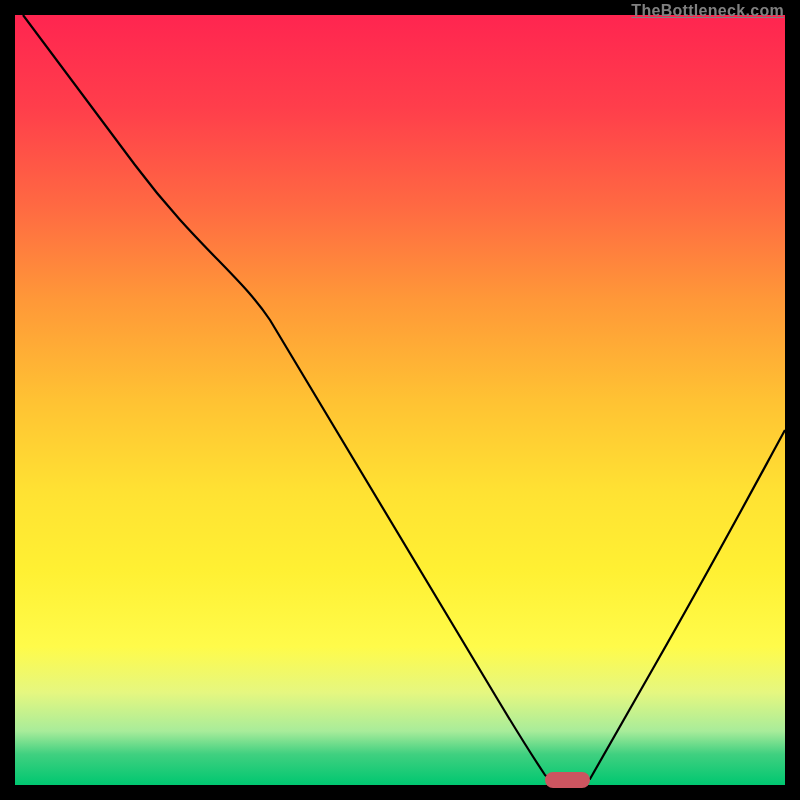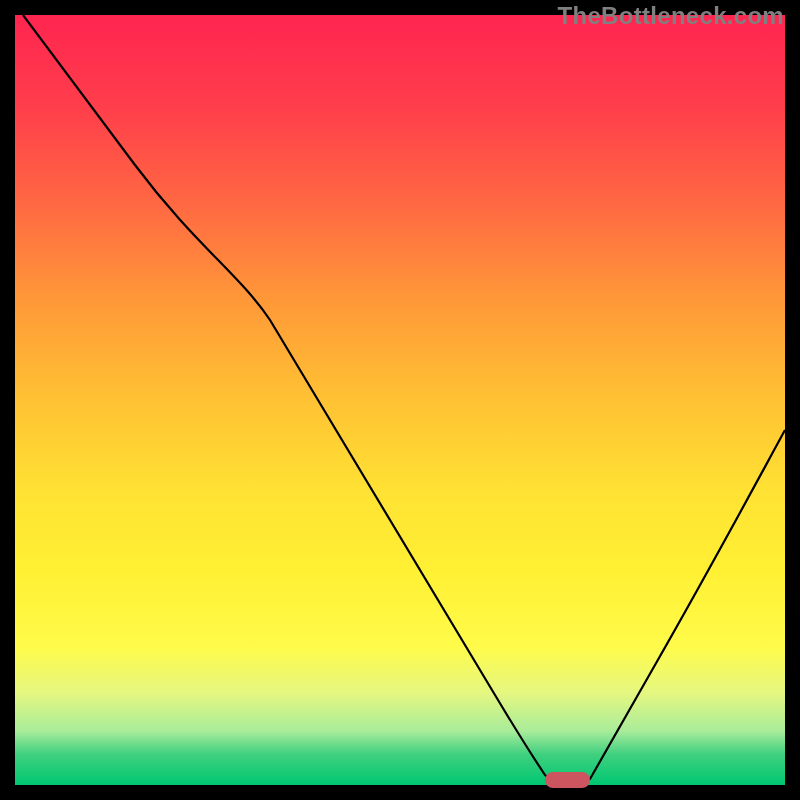--- a/index.html
+++ b/index.html
@@ -30,23 +30,24 @@
       #a8ec9a 93%,
       #40d080 96%,
       #00c770 100%
     );
   }
   .watermark {
     position: absolute;
     top: 2px;
     right: 16px;
     color: #808080;
-    font-size: 24px;
+    font-size: 16px;
     font-weight: bold;
     letter-spacing: 0.3px;
+    text-decoration: underline;
   }
   svg.curve {
     position: absolute;
     left: 0;
     top: 0;
     width: 770px;
     height: 770px;
   }
   .marker {
     position: absolute;

